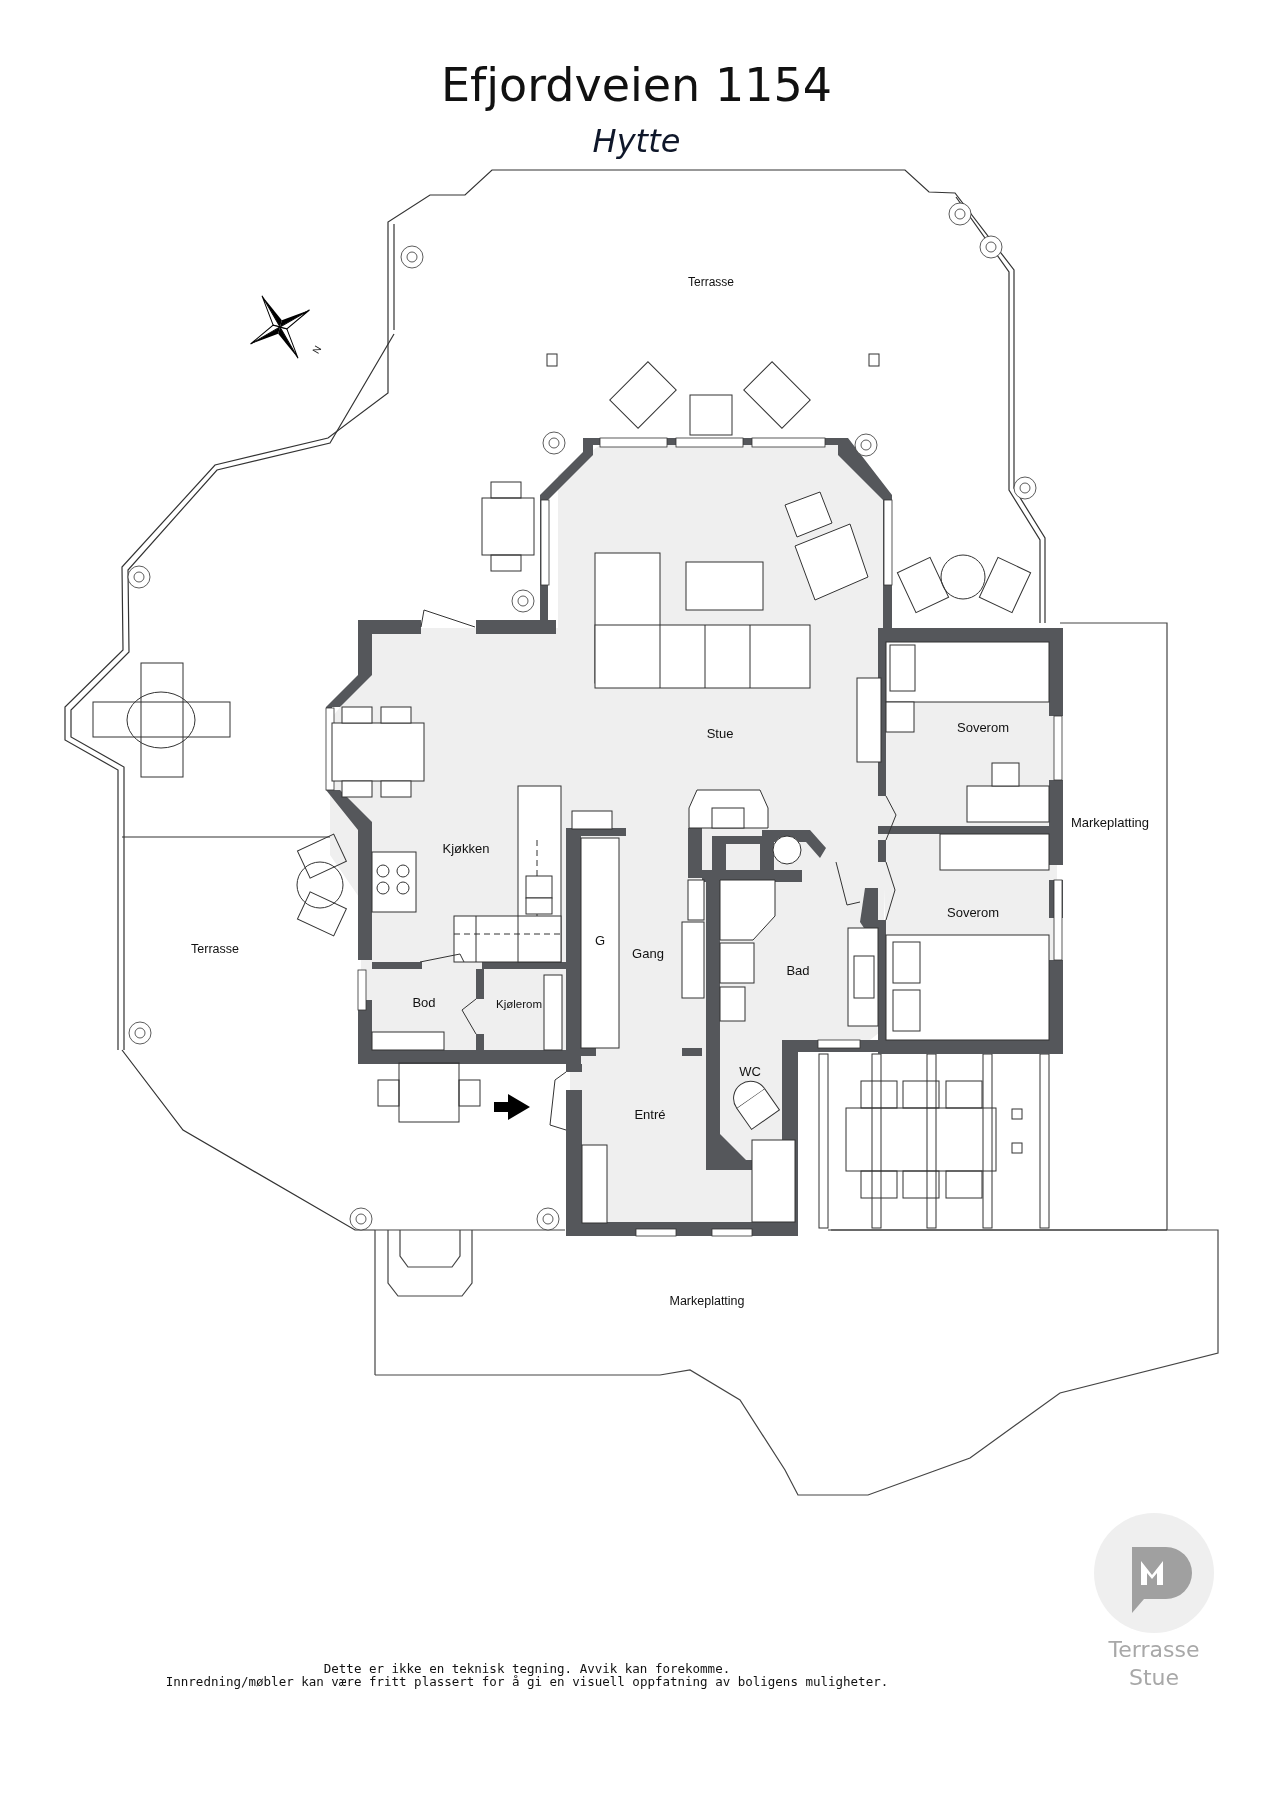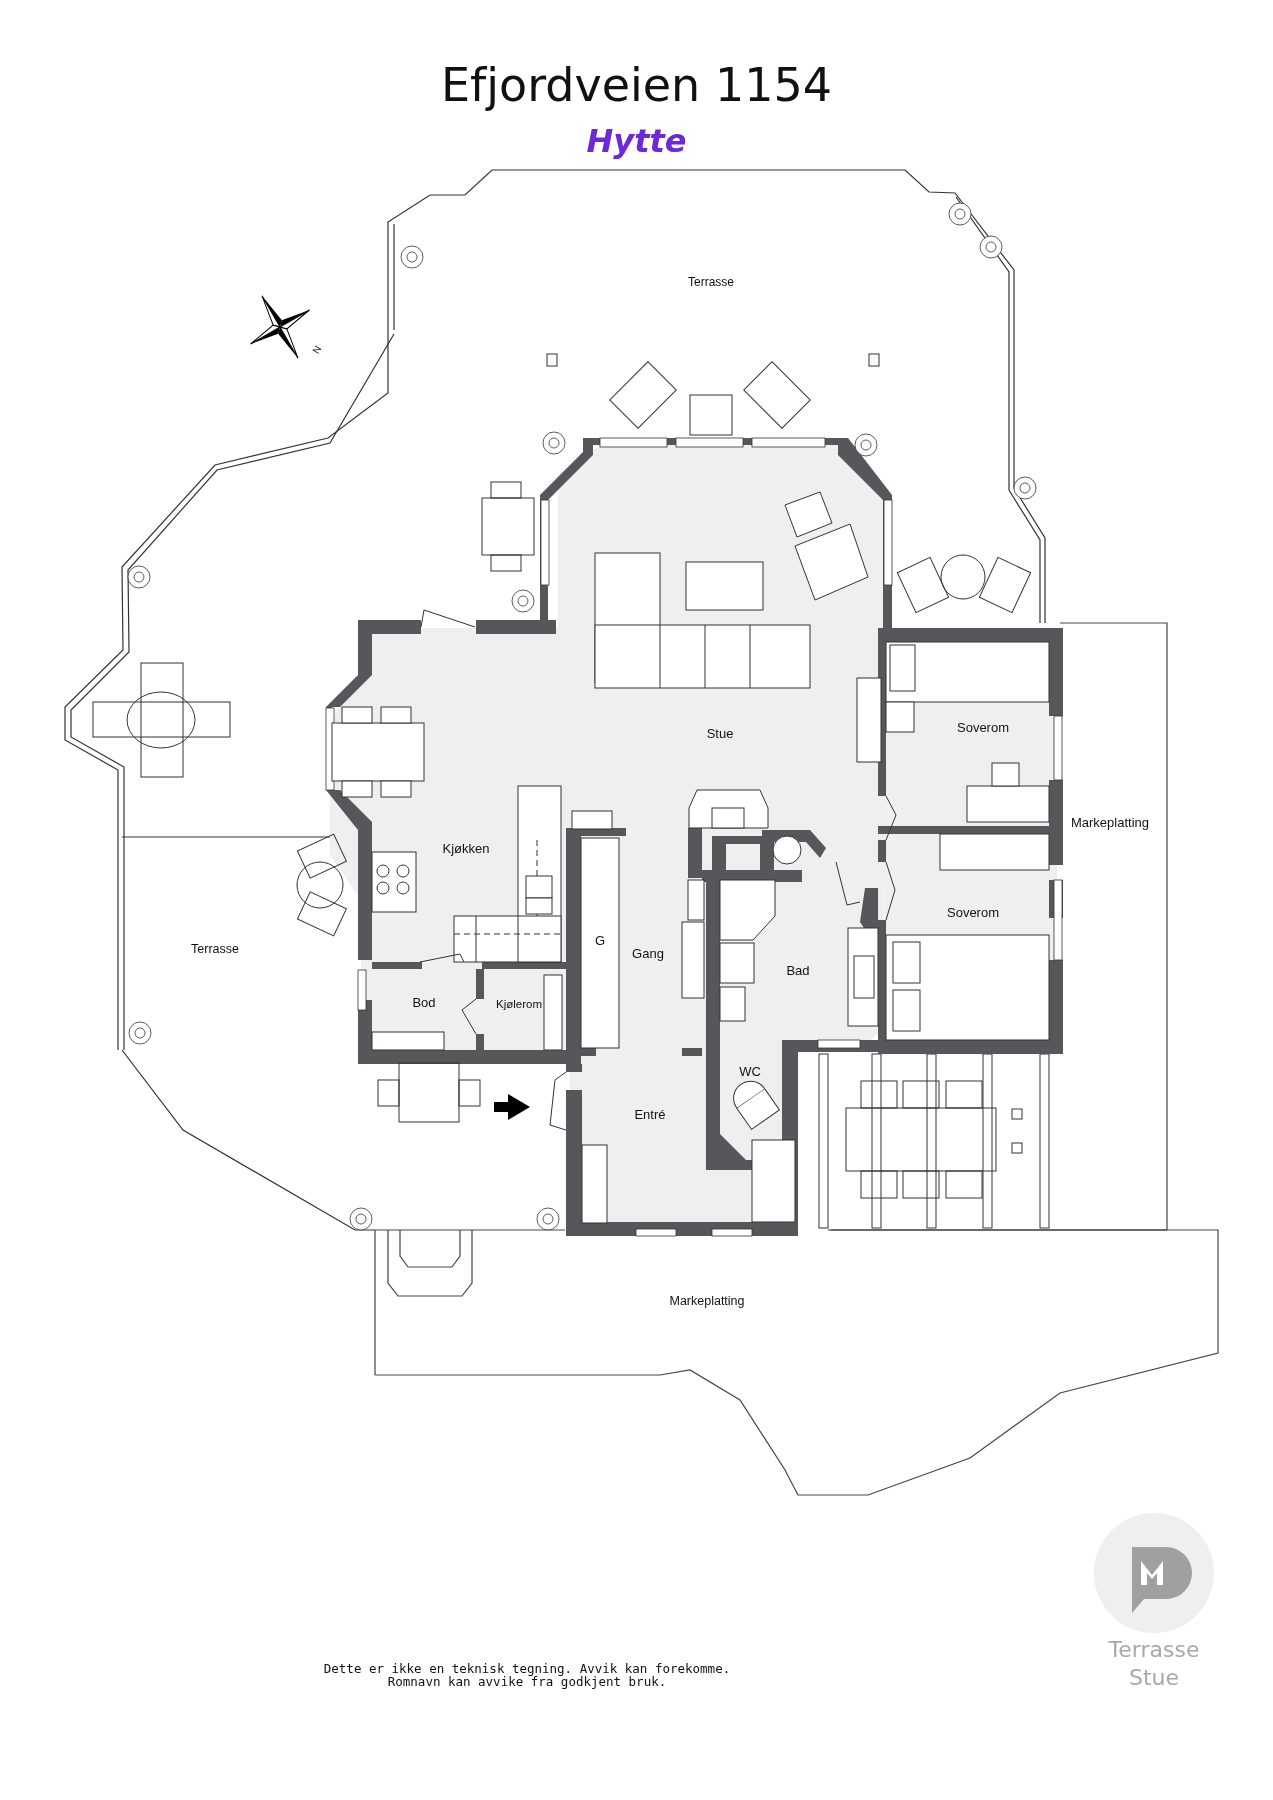--- a/index.html
+++ b/index.html
@@ -1,18 +1,18 @@
 <!DOCTYPE html>
 <html><head>
 <meta charset="utf-8">
 <style>
   html,body{margin:0;padding:0;background:#ffffff;}
   body{width:1273px;height:1800px;position:relative;overflow:hidden;font-family:"DejaVu Sans",sans-serif;}
   .title{position:absolute;left:0;width:1273px;top:58px;text-align:center;font-family:"DejaVu Sans",sans-serif;font-size:46px;color:#111;letter-spacing:0px;}
-  .subtitle{position:absolute;left:0;width:1273px;top:122px;text-align:center;font-family:"DejaVu Sans",sans-serif;font-style:italic;font-size:32px;color:#6d28d9;font-weight:bold;}
+  .subtitle{position:absolute;left:0;width:1273px;top:122px;text-align:center;font-family:"DejaVu Sans",sans-serif;font-style:italic;font-size:32px;color:#0f172a;}
   svg.plan{position:absolute;left:0;top:0;}
   .lbl{font-family:"Liberation Sans",sans-serif;fill:#111;}
   .disclaimer{position:absolute;left:0;width:1054px;top:1662px;text-align:center;font-family:"DejaVu Sans Mono",monospace;font-size:12.5px;line-height:13px;color:#111;}
   .disclaimer div{white-space:nowrap;}
   .logo{position:absolute;left:1094px;top:1513px;width:120px;height:120px;border-radius:50%;background:#efefef;}
   .logo-text{position:absolute;left:1074px;width:160px;top:1636px;text-align:center;font-family:"DejaVu Sans",sans-serif;font-size:22px;line-height:28px;color:#a8a8a8;}
 </style>
 </head>
 <body>
 
@@ -354,14 +354,14 @@
     <path d="M47,72 L47,48 L58,62 L69,48 L69,72 L63,72 L63,60 L58,66 L53,60 L53,72 Z" fill="#fff"></path>
   </svg>
 </div>
 <div class="logo-text">
   <div>Terrasse</div>
   <div>Stue</div>
 </div>
 
 <div class="disclaimer">
   <div>Dette er ikke en teknisk tegning. Avvik kan forekomme.</div>
-  <div>Romnavn kan avvike fra godkjent bruk.</div>
+  <div>Innredning/møbler kan være fritt plassert for å gi en visuell oppfatning av boligens muligheter.</div>
 </div>
 
 </body></html>

